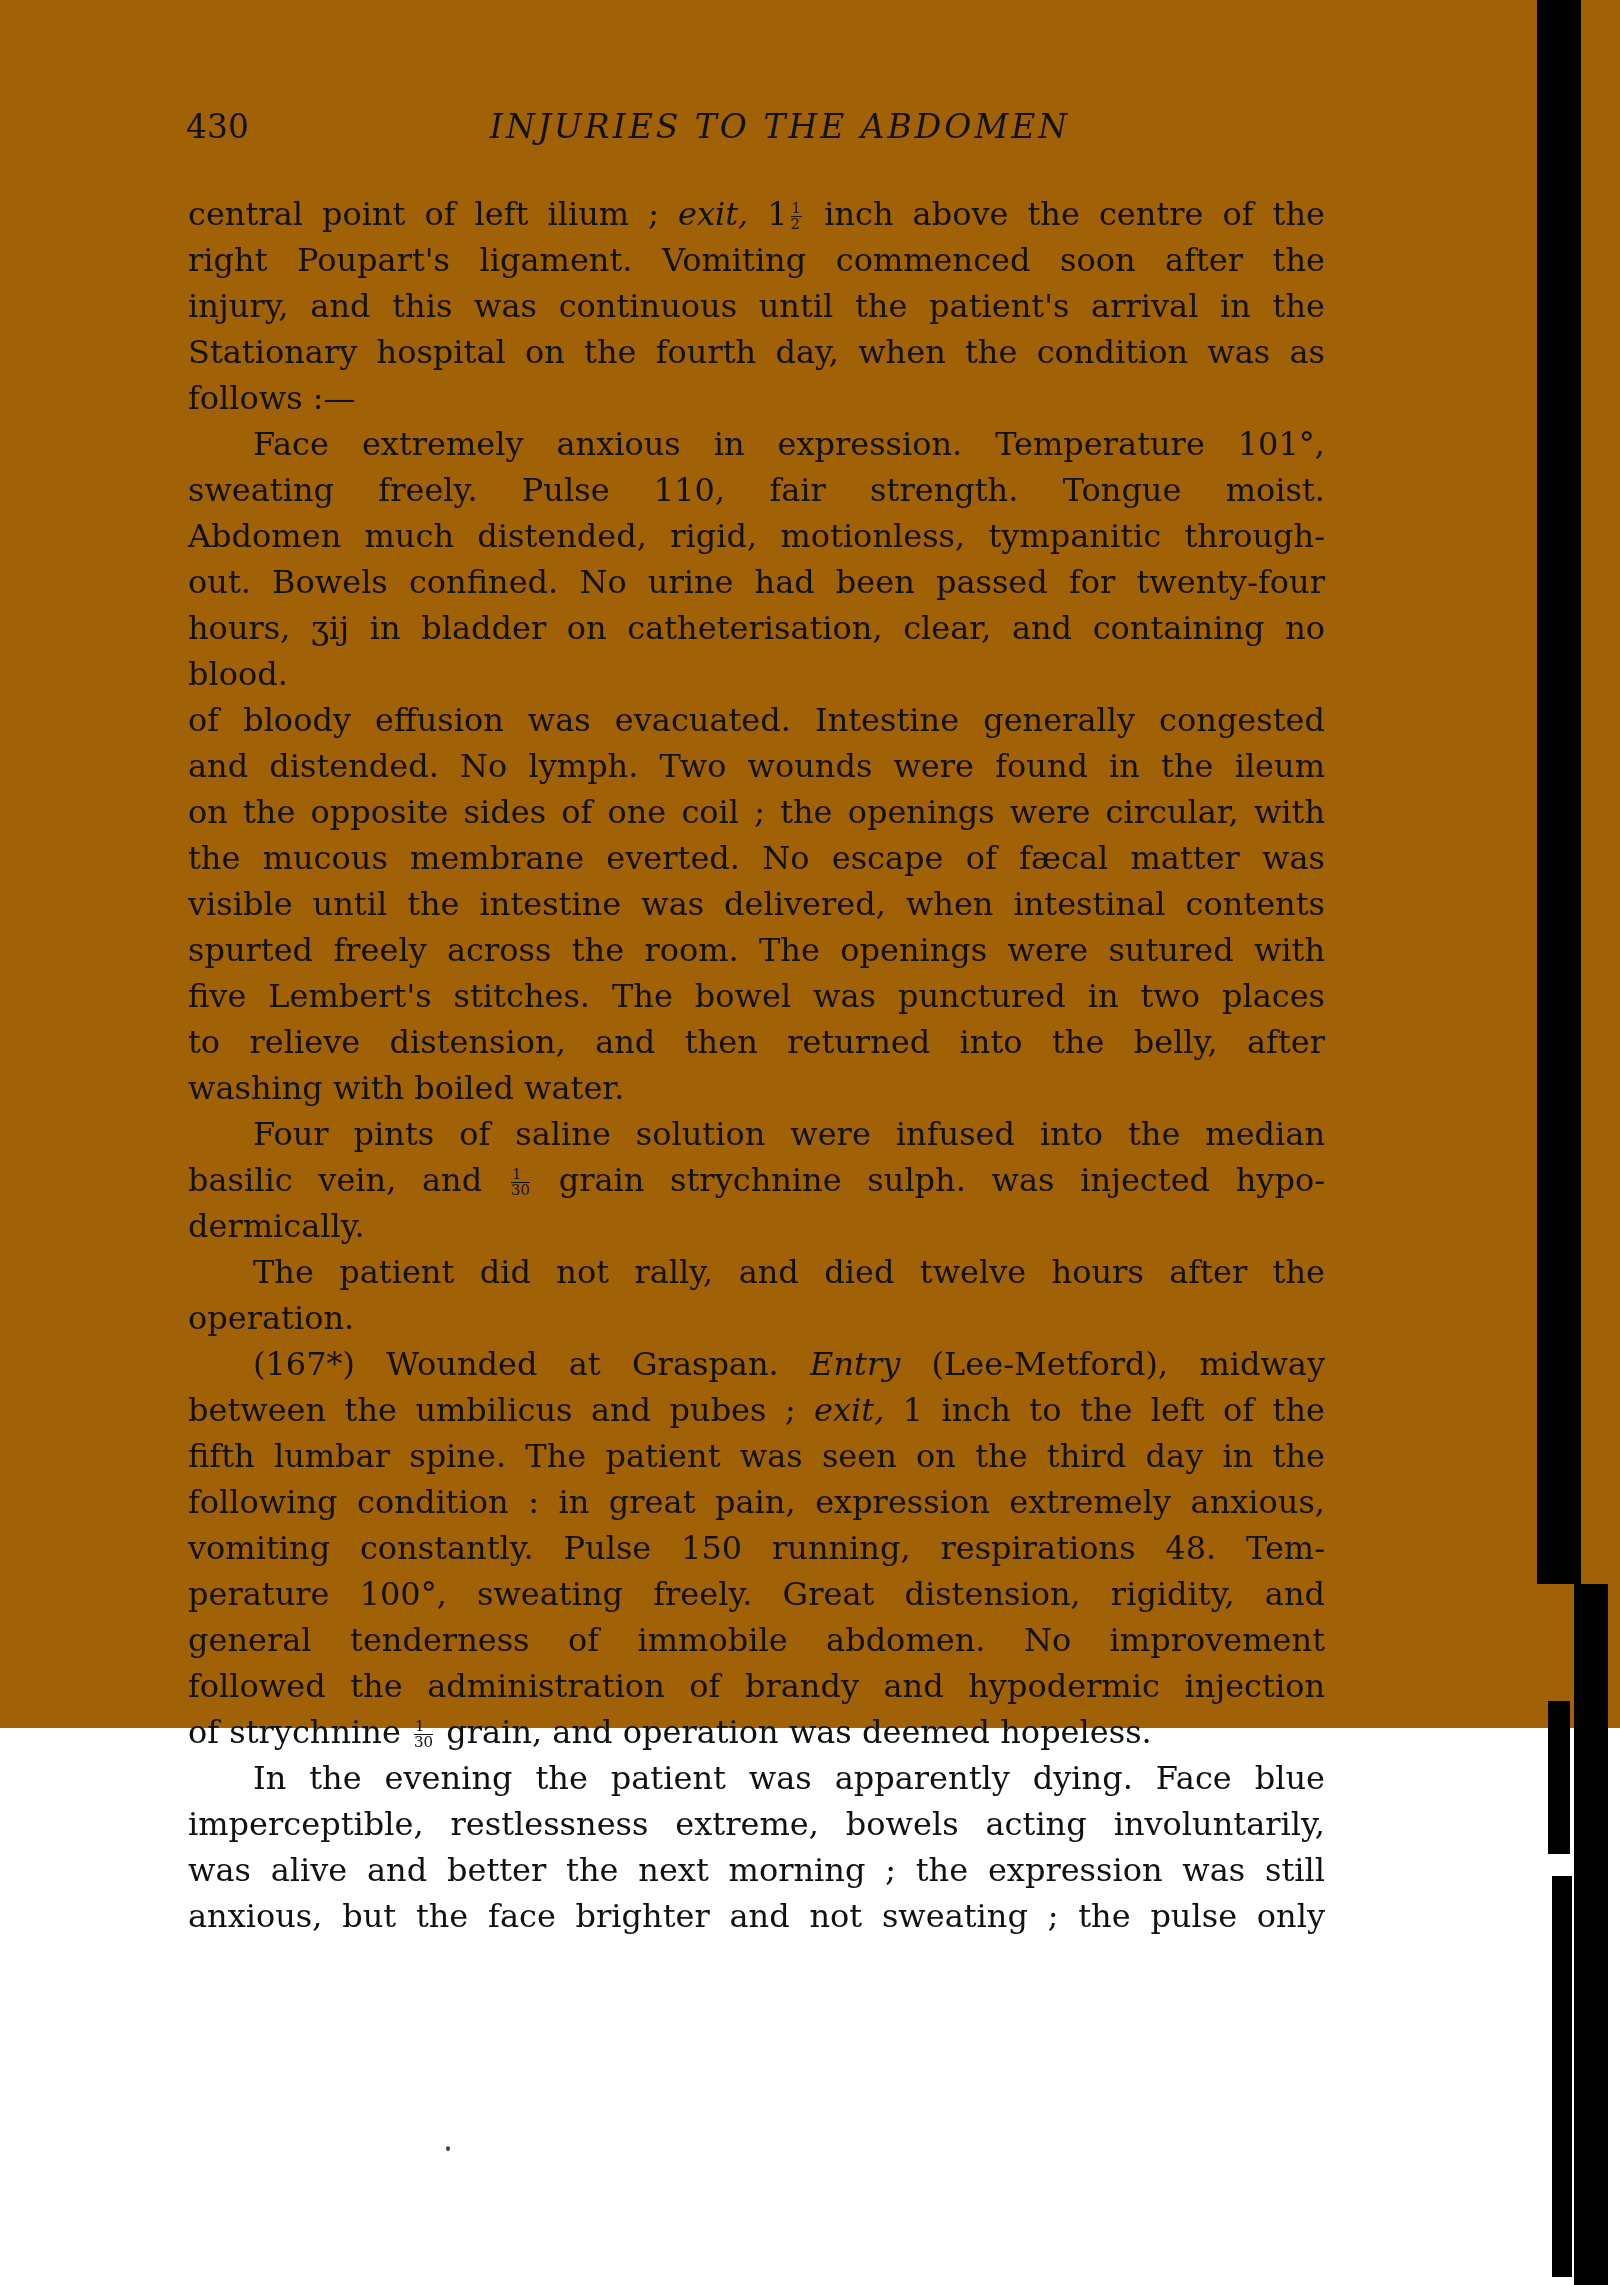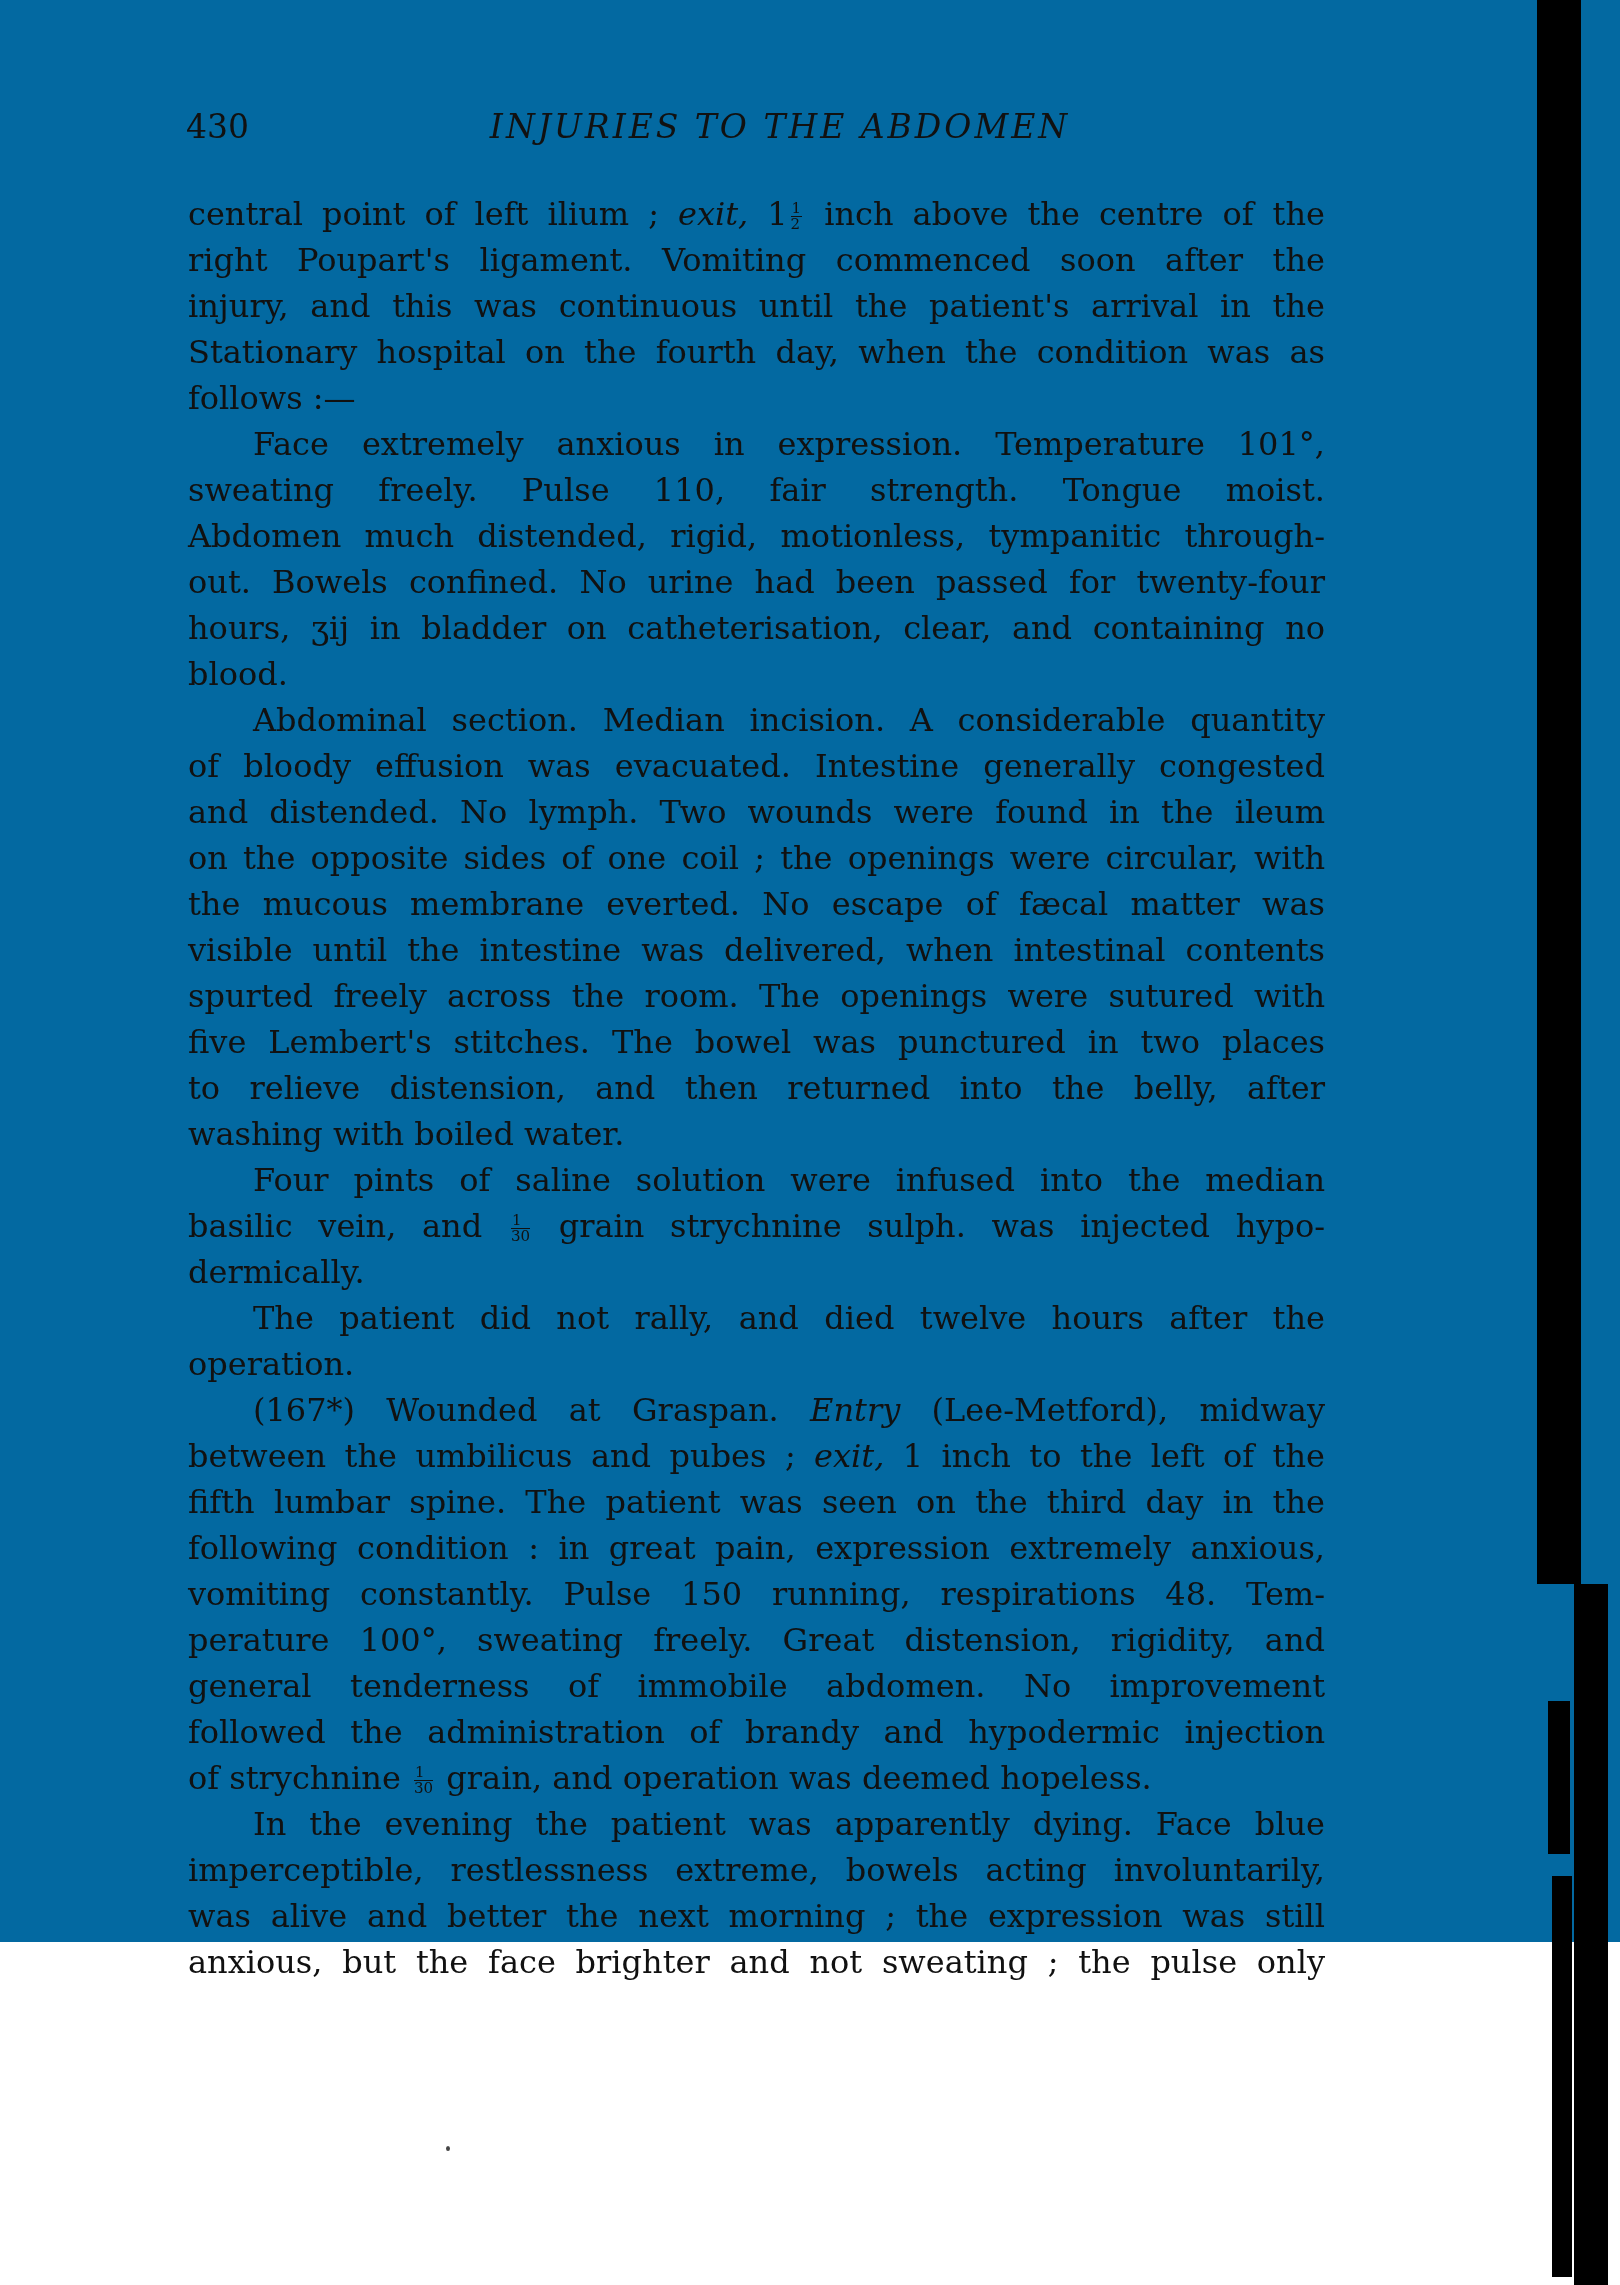--- a/index.html
+++ b/index.html
@@ -1,19 +1,19 @@
 <!DOCTYPE html>
 <html><head>
 <meta charset="utf-8">
 <style>
   html, body { margin: 0; padding: 0; background: #ffffff; }
   body { width: 1621px; height: 2286px; position: relative; overflow: hidden; }
   .page {
-    position: absolute; left: 0; top: 0; width: 1621px; height: 1942px;
-    background: #0369a1; color: #111111;
+    position: absolute; left: 0; top: 0; width: 1621px; height: 1728px;
+    background: #a16207; color: #111111;
     font-family: "DejaVu Serif", "Liberation Serif", serif;
   }
   .running-head {
     position: absolute; left: 186px; top: 107px; width: 1148px; height: 50px;
     font-size: 33px;
   }
   .page-number { position: absolute; left: 0; top: 0; letter-spacing: 0; }
   .running-title {
     position: absolute; left: 0; right: 0; top: 0; text-align: center;
     font-style: italic; letter-spacing: 3px; padding-left: 40px;
@@ -56,21 +56,20 @@
       </div>
       <div>
         <span class="line indent">Face extremely anxious in expression.   Temperature 101°,</span>
         <span class="line">sweating freely.   Pulse 110, fair strength.   Tongue moist.</span>
         <span class="line">Abdomen much distended, rigid, motionless, tympanitic through-</span>
         <span class="line">out.  Bowels confined.  No urine had been passed for twenty-four</span>
         <span class="line">hours,  ʒij in bladder on catheterisation, clear, and containing  no</span>
         <span class="line last">blood.</span>
       </div>
       <div>
-        <span class="line indent">Abdominal section.  Median incision.  A considerable quantity</span>
         <span class="line">of bloody effusion was evacuated.  Intestine generally congested</span>
         <span class="line">and distended.  No lymph.  Two wounds were found in the ileum</span>
         <span class="line">on the opposite sides of one coil ; the openings were circular, with</span>
         <span class="line">the mucous membrane everted.  No escape of fæcal matter was</span>
         <span class="line">visible until the intestine was delivered, when intestinal contents</span>
         <span class="line">spurted freely across the room.  The openings were sutured with</span>
         <span class="line">five Lembert's stitches.  The bowel was punctured in two places</span>
         <span class="line">to relieve distension, and then returned into the belly, after</span>
         <span class="line last">washing with boiled water.</span>
       </div>

